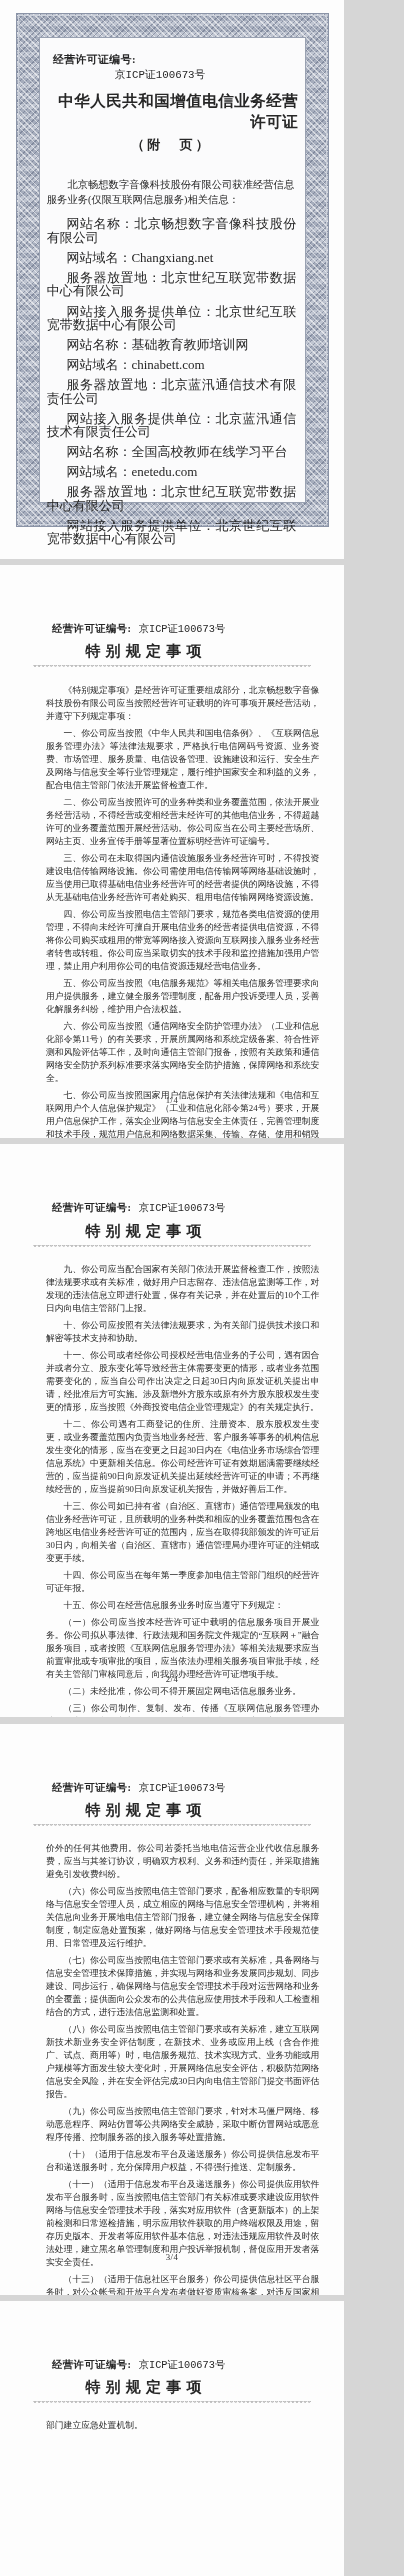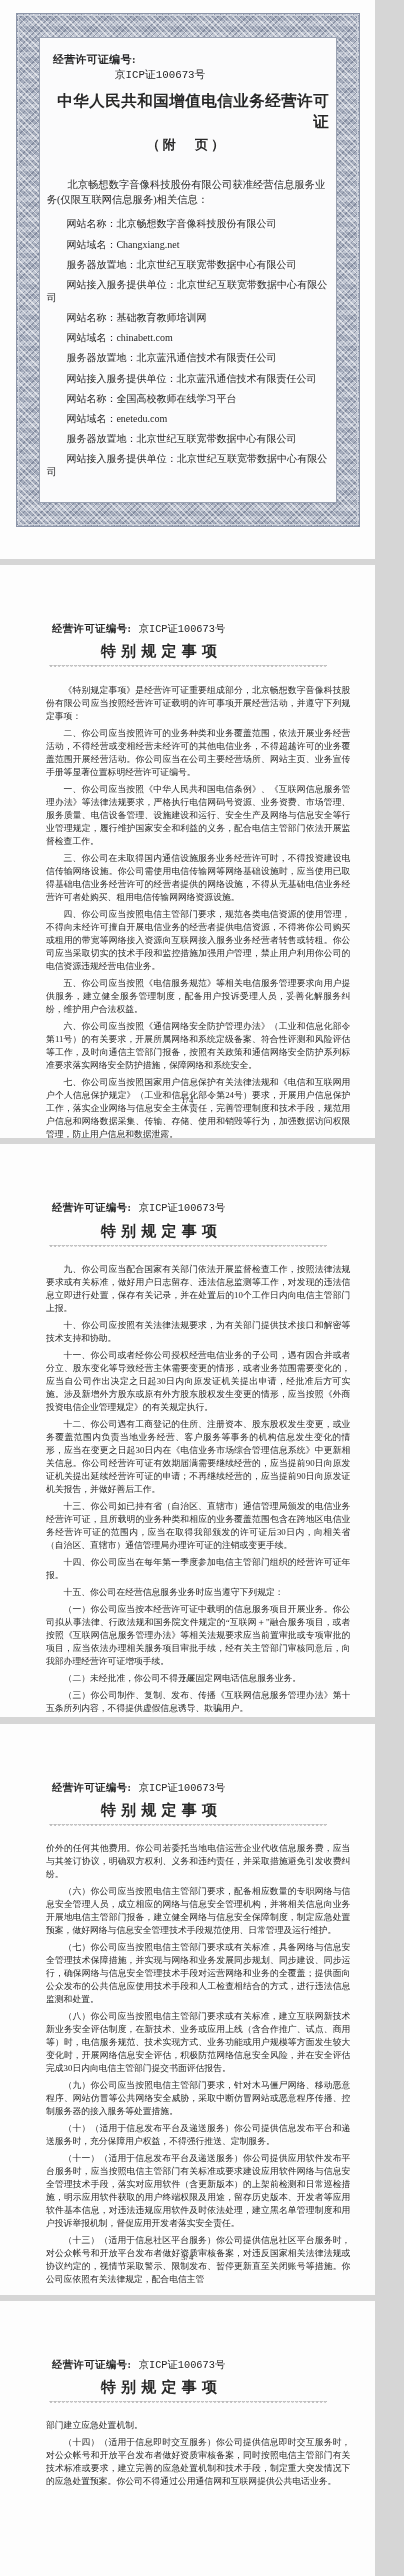--- a/index.html
+++ b/index.html
@@ -3,21 +3,21 @@
 <meta charset="utf-8">
 <style>
   html,body{margin:0;padding:0;}
   body{
     width:405px;
     background:#d6d6d6;
     font-family:"Liberation Serif", serif;
     color:#272727;
   }
   .page{
-    width:375px;
+    width:344px;
     background:#fdfdfd;
     position:relative;
     margin-bottom:6.2px;
     overflow:hidden;
     box-sizing:border-box;
   }
   #p1{height:559px;}
   #p2{height:573px;}
   #p3{height:573px;}
   #p4{height:571px;}
@@ -44,21 +44,21 @@
     background:#fbfbfc;
     border:0.5px solid #99a1b1;
     padding:14.4px 6.2px 0 5.2px;
   }
   .cert-lic-label{font-size:10.8px;font-weight:700;margin:0 0 0 8.2px;letter-spacing:0.5px;}
   .cert-lic-no{font-size:10.8px;margin:1px 0 0 70px;font-family:"Liberation Mono", monospace;}
   .cert-title{margin:9.3px 0 3.1px;text-align:right;font-size:15.5px;font-weight:700;letter-spacing:0.5px;}
   .cert-sub{text-align:center;font-size:13px;font-weight:700;letter-spacing:3.1px;margin:0 0 23px;}
   .cert-intro{font-size:10.3px;line-height:15px;margin:0 4.1px 10.3px 2.1px;text-indent:20.6px;text-align:justify;}
   .entries{margin:0 2.1px 0 2.1px;}
-  .entry{font-size:10px;line-height:13.4px;margin:0 0 6.7px;text-indent:19.6px;text-align:justify;}
+  .entry{font-size:13px;line-height:13.4px;margin:0 0 6.7px;text-indent:19.6px;text-align:justify;}
 
   
   .prov-header{padding:57px 0 0 52px;}
   .prov-lic-label{font-size:10.3px;font-weight:700;letter-spacing:0.5px;}
   .prov-lic-no{font-size:10.3px;margin-left:7.2px;font-family:"Liberation Mono", monospace;}
   .prov-title{margin:6.2px 52px 4.1px 0;text-align:center;font-size:15px;font-weight:700;letter-spacing:5.2px;}
   .zigzag{
     width:278px;height:4.1px;margin:0 auto 7.2px;
     background:
       linear-gradient(135deg,#b3b3b3 25%,transparent 25%) -2.1px 0/4.1px 4.1px repeat-x,
@@ -103,22 +103,22 @@
 </section>
 
 <section class="page" id="p2">
   <header class="prov-header">
     <span class="prov-lic-label">经营许可证编号:</span><span class="prov-lic-no">京ICP证100673号</span>
   </header>
   <h2 class="prov-title">特别规定事项</h2>
   <div class="zigzag"></div>
   <div class="prov-body">
     <p>《特别规定事项》是经营许可证重要组成部分，北京畅想数字音像科技股份有限公司应当按照经营许可证载明的许可事项开展经营活动，并遵守下列规定事项：</p>
+    <p>一、你公司应当按照《中华人民共和国电信条例》、《互联网信息服务管理办法》等法律法规要求，严格执行电信网码号资源、业务资费、市场管理、服务质量、电信设备管理、设施建设和运行、安全生产及网络与信息安全等行业管理规定，履行维护国家安全和利益的义务，配合电信主管部门依法开展监督检查工作。</p>
     <p>二、你公司应当按照许可的业务种类和业务覆盖范围，依法开展业务经营活动，不得经营或变相经营未经许可的其他电信业务，不得超越许可的业务覆盖范围开展经营活动。你公司应当在公司主要经营场所、网站主页、业务宣传手册等显著位置标明经营许可证编号。</p>
-    <p>一、你公司应当按照《中华人民共和国电信条例》、《互联网信息服务管理办法》等法律法规要求，严格执行电信网码号资源、业务资费、市场管理、服务质量、电信设备管理、设施建设和运行、安全生产及网络与信息安全等行业管理规定，履行维护国家安全和利益的义务，配合电信主管部门依法开展监督检查工作。</p>
     <p>三、你公司在未取得国内通信设施服务业务经营许可时，不得投资建设电信传输网络设施。你公司需使用电信传输网等网络基础设施时，应当使用已取得基础电信业务经营许可的经营者提供的网络设施，不得从无基础电信业务经营许可者处购买、租用电信传输网网络资源设施。</p>
     <p>四、你公司应当按照电信主管部门要求，规范各类电信资源的使用管理，不得向未经许可擅自开展电信业务的经营者提供电信资源，不得将你公司购买或租用的带宽等网络接入资源向互联网接入服务业务经营者转售或转租。你公司应当采取切实的技术手段和监控措施加强用户管理，禁止用户利用你公司的电信资源违规经营电信业务。</p>
     <p>五、你公司应当按照《电信服务规范》等相关电信服务管理要求向用户提供服务，建立健全服务管理制度，配备用户投诉受理人员，妥善化解服务纠纷，维护用户合法权益。</p>
     <p>六、你公司应当按照《通信网络安全防护管理办法》（工业和信息化部令第11号）的有关要求，开展所属网络和系统定级备案、符合性评测和风险评估等工作，及时向通信主管部门报备，按照有关政策和通信网络安全防护系列标准要求落实网络安全防护措施，保障网络和系统安全。</p>
     <p>七、你公司应当按照国家用户信息保护有关法律法规和《电信和互联网用户个人信息保护规定》（工业和信息化部令第24号）要求，开展用户信息保护工作，落实企业网络与信息安全主体责任，完善管理制度和技术手段，规范用户信息和网络数据采集、传输、存储、使用和销毁等行为，加强数据访问权限管理，防止用户信息和数据泄露。</p>
   </div>
   <div class="page-no">1/4</div>
 </section>
 
 <section class="page" id="p3">
@@ -164,17 +164,16 @@
 </section>
 
 <section class="page" id="p5">
   <header class="prov-header">
     <span class="prov-lic-label">经营许可证编号:</span><span class="prov-lic-no">京ICP证100673号</span>
   </header>
   <h2 class="prov-title">特别规定事项</h2>
   <div class="zigzag"></div>
   <div class="prov-body">
     <p class="cont">部门建立应急处置机制。</p>
-    <p>（十四）（适用于信息即时交互服务）你公司提供信息即时交互服务时，对公众帐号和开放平台发布者做好资质审核备案，同时按照电信主管部门有关技术标准或要求，建立完善的应急处置机制和技术手段，制定重大突发情况下的应急处置预案。你公司不得通过公用通信网和互联网提供公共电话业务。</p>
   </div>
 
 </section>
 
 
 </body></html>

